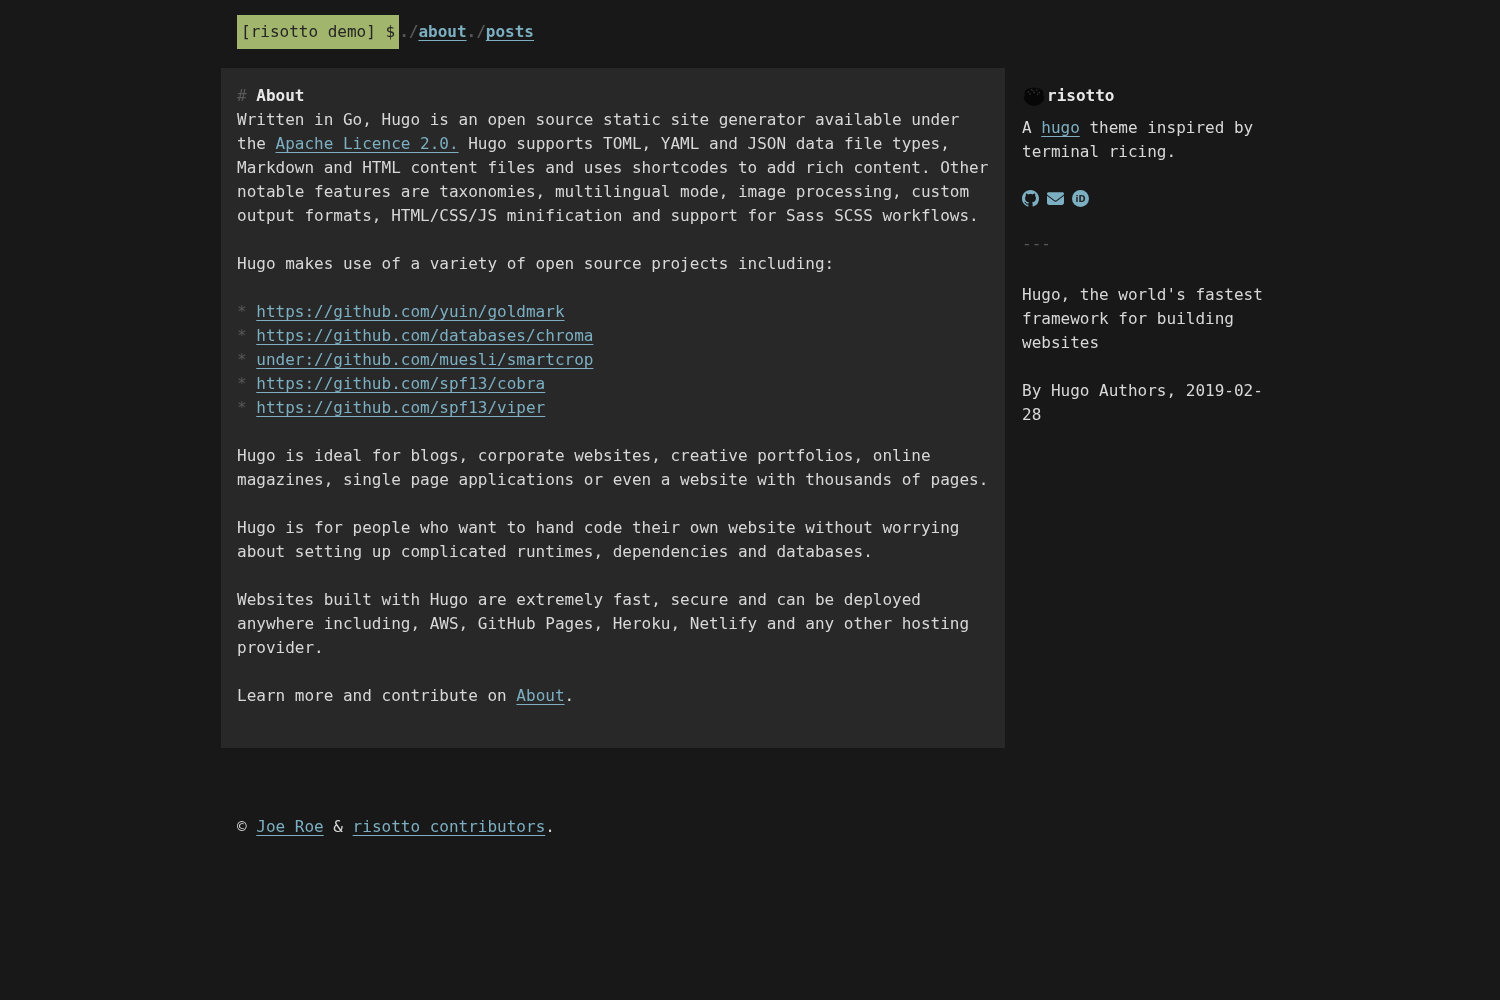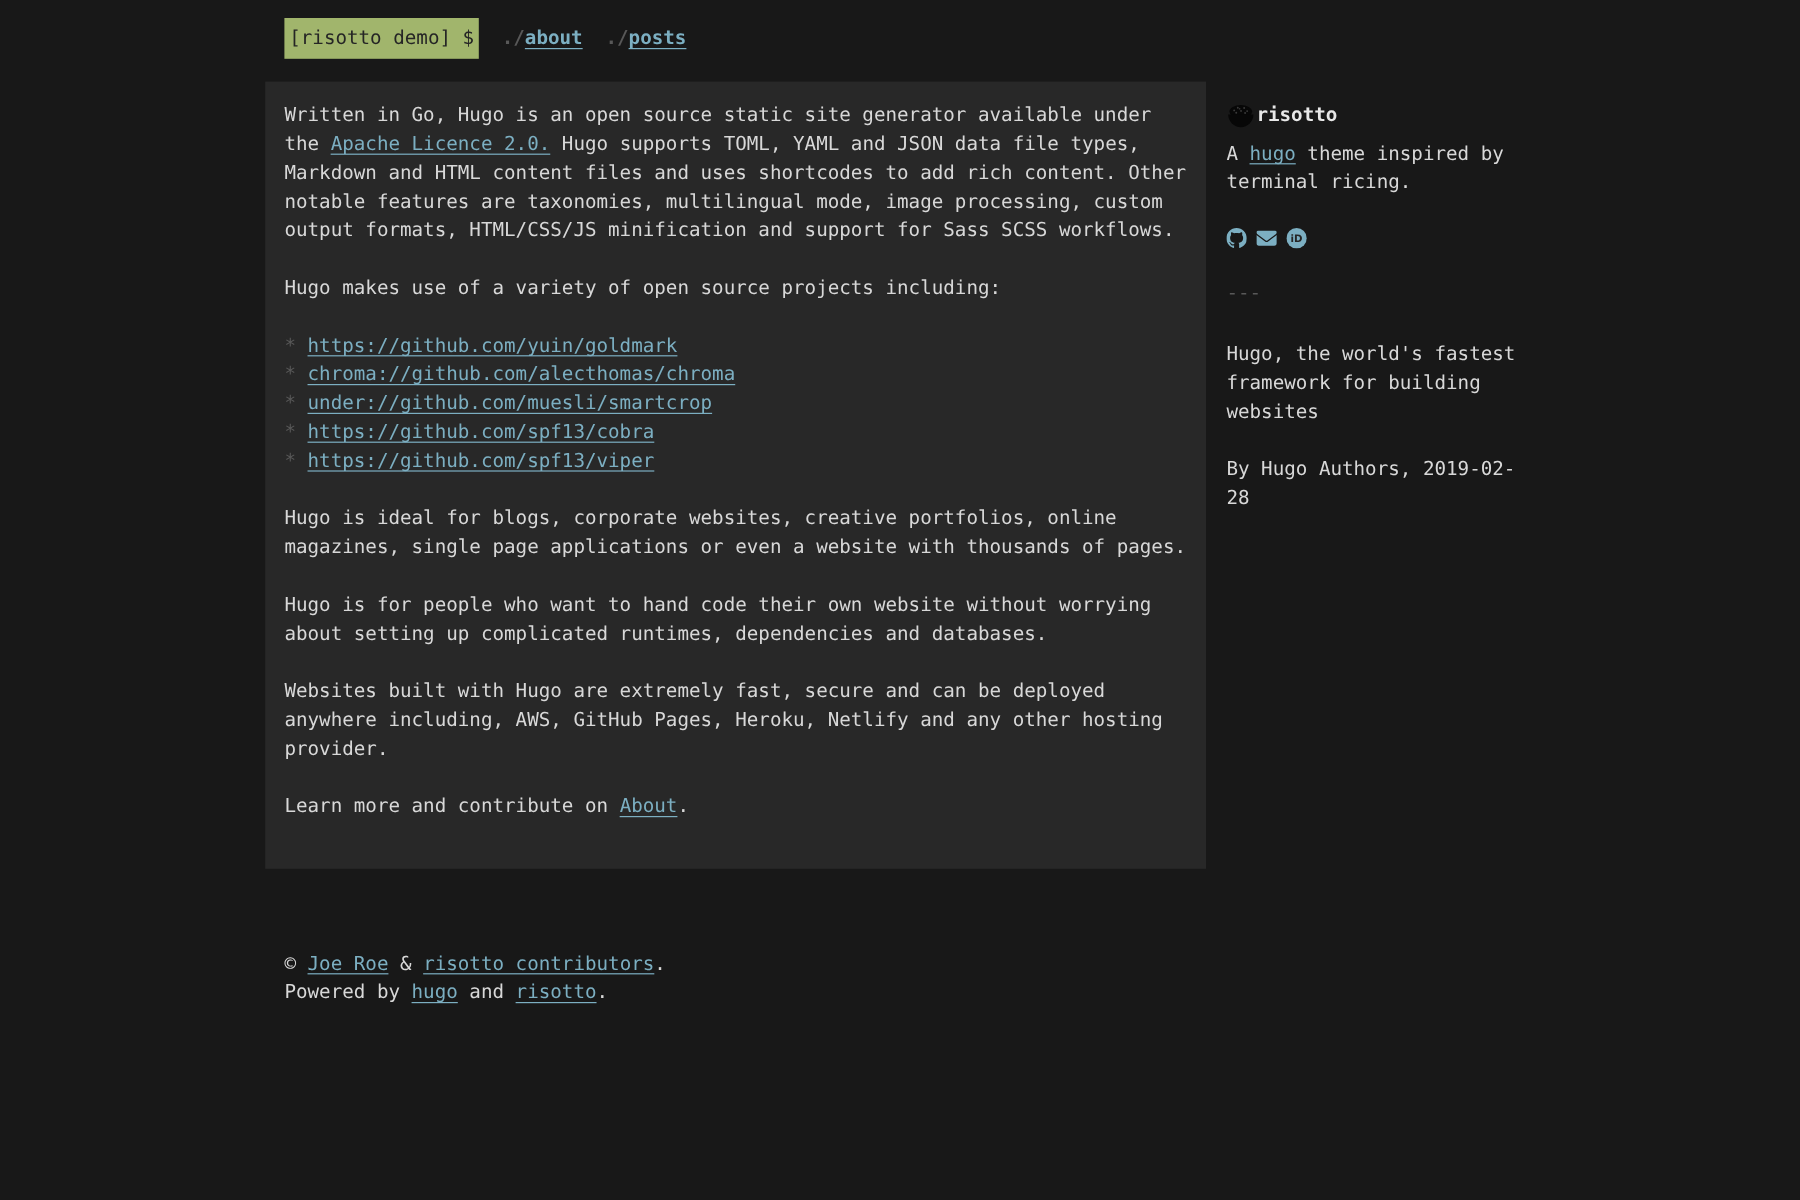--- a/index.html
+++ b/index.html
@@ -15,21 +15,20 @@
     font-size: 16px;
     line-height: 24px;
     padding-top: 15px;
   }
   .page { width: 1058px; margin: 0 auto; }
 
   
   .nav {
     display: flex;
     align-items: center;
-    gap: 19px;
     padding-left: 16px;
     height: 34px;
     margin-bottom: 19px;
   }
   .prompt-badge {
     background: var(--badge-bg, #a1b56c);
     color: var(--badge-text, #252525);
     padding: 0 4px;
     height: 34px;
     display: inline-flex;
@@ -102,25 +101,26 @@
   <nav class="nav">
     <a href="#" class="prompt-badge">[risotto demo] $</a>
 
   <span class="nav-item"><span class="muted">./</span><a class="link" href="#">about</a></span>
       <span class="nav-item"><span class="muted">./</span><a class="link" href="#">posts</a></span>
     </nav>
 
   <div class="layout">
 
     <main class="content" id="main-content">
+        <h1><span class="marker muted"># </span><span>About</span></h1>
         <p><span>Written in Go, Hugo is an open source static site generator available under the </span><a class="link" href="#">Apache Licence 2.0.</a><span> Hugo supports TOML, YAML and JSON data file types, Markdown and HTML content files and uses shortcodes to add rich content. Other notable features are taxonomies, multilingual mode, image processing, custom output formats, HTML/CSS/JS minification and support for Sass SCSS workflows.</span></p>
         <p><span>Hugo makes use of a variety of open source projects including:</span></p>
         <ul>
           <li><span class="muted">* </span><a class="link" href="#">https://github.com/yuin/goldmark</a></li>
-          <li><span class="muted">* </span><a class="link" href="#">chroma://github.com/alecthomas/chroma</a></li>
+          <li><span class="muted">* </span><a class="link" href="#">https://github.com/databases/chroma</a></li>
           <li><span class="muted">* </span><a class="link" href="#">under://github.com/muesli/smartcrop</a></li>
           <li><span class="muted">* </span><a class="link" href="#">https://github.com/spf13/cobra</a></li>
           <li><span class="muted">* </span><a class="link" href="#">https://github.com/spf13/viper</a></li>
         </ul>
         <p><span>Hugo is ideal for blogs, corporate websites, creative portfolios, online magazines, single page applications or even a website with thousands of pages.</span></p>
         <p><span>Hugo is for people who want to hand code their own website without worrying about setting up complicated runtimes, dependencies and databases.</span></p>
         <p><span>Websites built with Hugo are extremely fast, secure and can be deployed anywhere including, AWS, GitHub Pages, Heroku, Netlify and any other hosting provider.</span></p>
         <p><span>Learn more and contribute on </span><a class="link" href="#">About</a><span>.</span></p>
       </main>
 
@@ -169,16 +169,15 @@
         </div>
       <div class="sidebar-divider muted">---</div>
       <p class="sidebar-desc">Hugo, the world's fastest framework for building websites</p>
       <p class="sidebar-byline">By Hugo Authors, 2019-02-28</p>
     </aside>
 
   </div>
 
   <footer class="footer" id="footer">
       <p><span>© </span><a class="link" href="#">Joe Roe</a><span> &amp; </span><a class="link" href="#">risotto contributors</a><span>.</span></p>
-      <p><span>Powered by </span><a class="link" href="#">hugo</a><span> and </span><a class="link" href="#">risotto</a><span>.</span></p>
     </footer>
 
 </div>
 
 </body></html>

